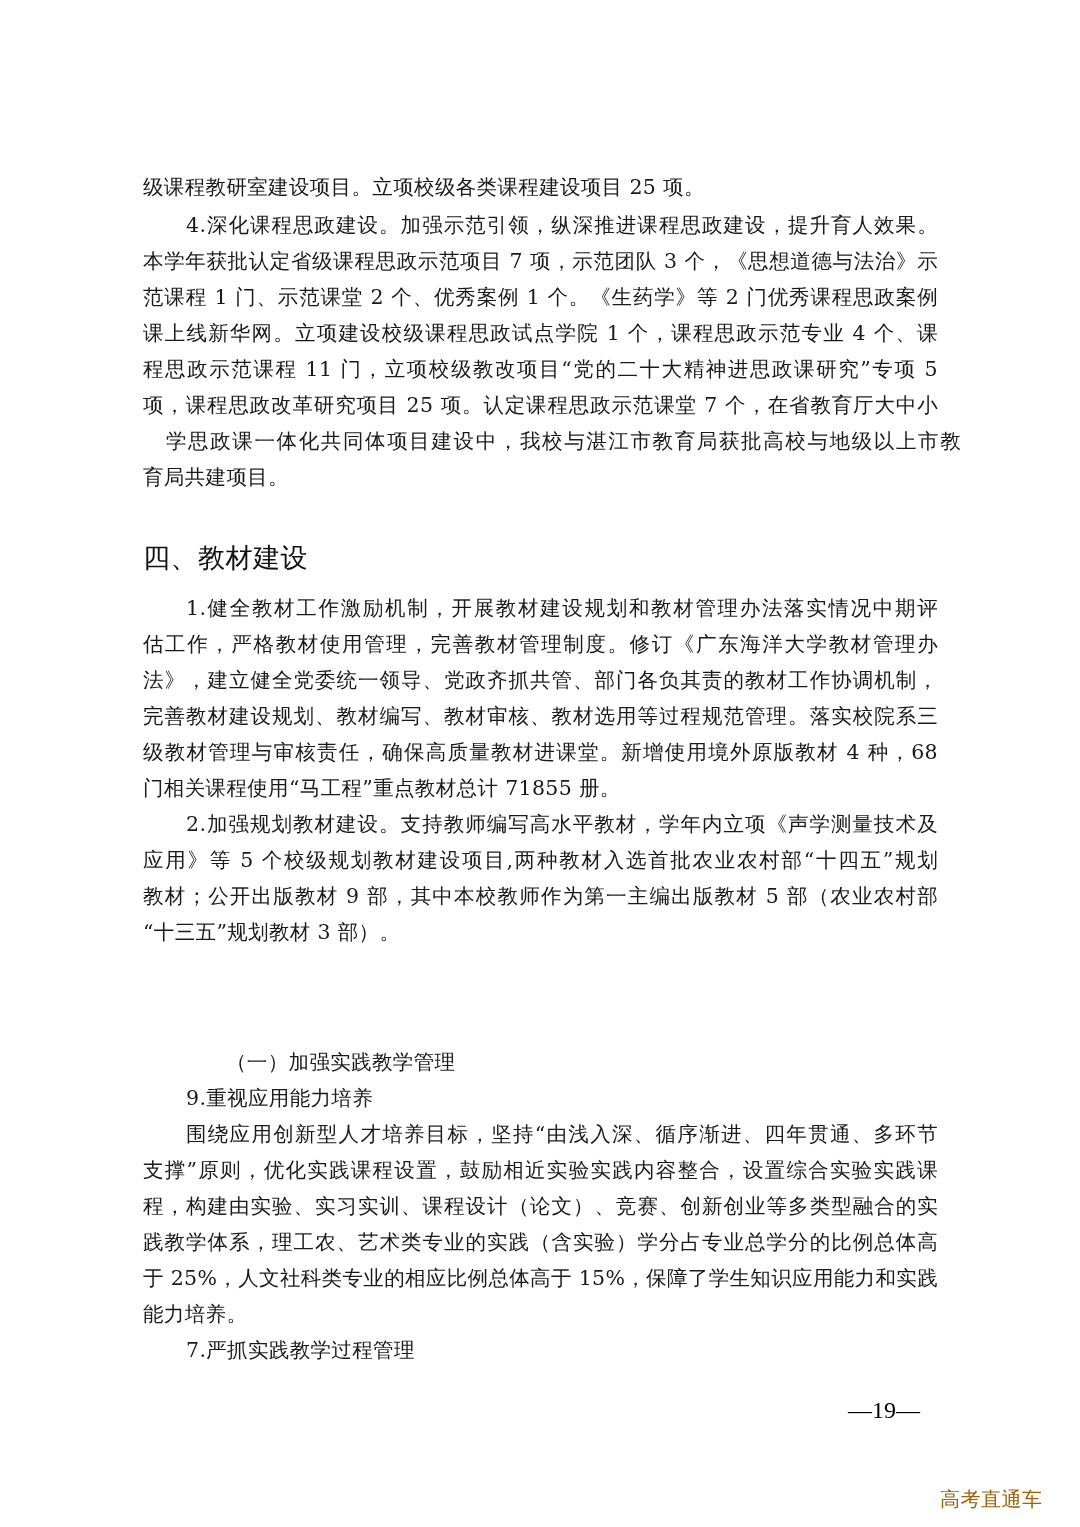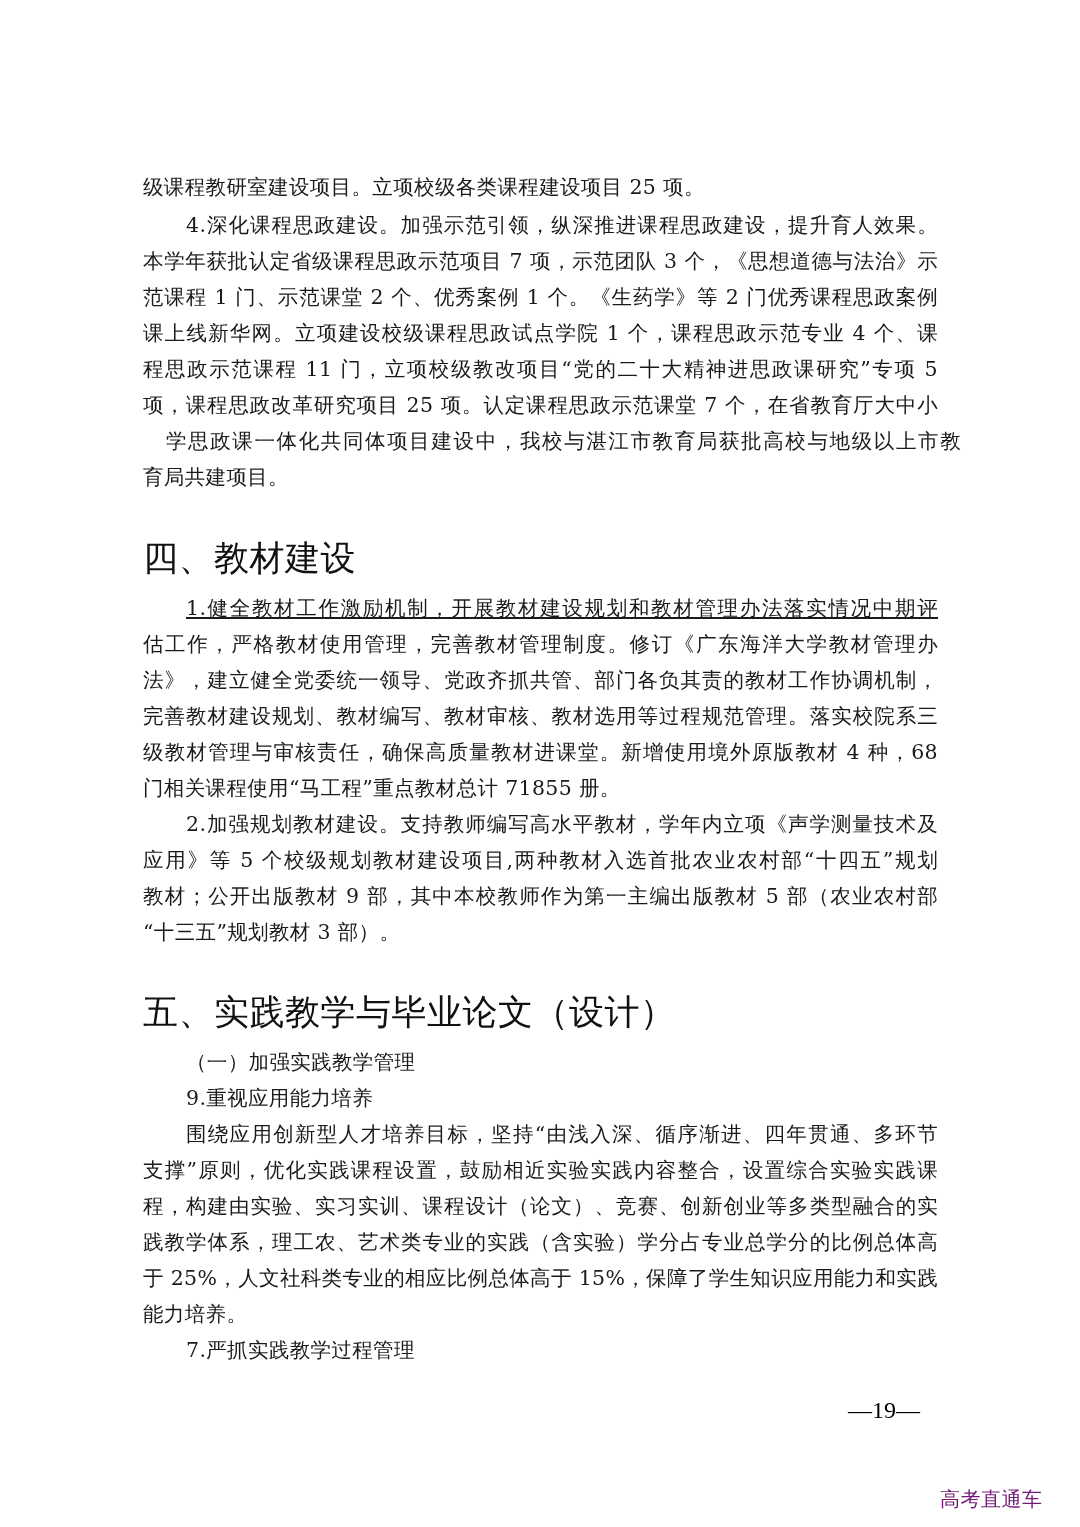--- a/index.html
+++ b/index.html
@@ -30,21 +30,21 @@
       height: 36px;
       white-space: nowrap;
       letter-spacing: 0.35px;
     }
     .line.indent { left: 186px; width: 752px; }
     .line.justify { text-align: justify; text-align-last: justify; }
     .heading {
       position: absolute;
       left: 143px;
       font-family: "DejaVu Sans", "Liberation Sans", sans-serif;
-      font-size: 35px;
+      font-size: 27px;
       line-height: 40px;
       height: 40px;
       white-space: nowrap;
       color: #111;
       letter-spacing: 0.5px;
     }
     .page-number {
       position: absolute;
       left: 848px;
       top: 1382px;
@@ -54,21 +54,21 @@
       color: #000000;
       white-space: nowrap;
     }
     .watermark {
       position: absolute;
       left: 940px;
       top: 1472px;
       font-family: Liberation Serif, serif;
       font-size: 20px;
       line-height: 30px;
-      color: #701a75;
+      color: #a16207;
       white-space: nowrap;
       letter-spacing: 0.5px;
     }
   </style>
 </head>
 <body>
 
 <div class="page">
 
   <div class="line" style="top:157px;">级课程教研室建设项目。立项校级各类课程建设项目 25 项。</div>
@@ -80,38 +80,37 @@
     <div class="line justify" style="top:303px;">课上线新华网。立项建设校级课程思政试点学院 1 个，课程思政示范专业 4 个、课</div>
     <div class="line justify" style="top:339px;">程思政示范课程 11 门，立项校级教改项目“党的二十大精神进思政课研究”专项 5</div>
     <div class="line justify" style="top:375px;">项，课程思政改革研究项目 25 项。认定课程思政示范课堂 7 个，在省教育厅大中小</div>
     <div class="line justify" style="top:411px;margin-left:23px;">学思政课一体化共同体项目建设中，我校与湛江市教育局获批高校与地级以上市教</div>
     <div class="line" style="top:447px;">育局共建项目。</div>
   </div>
 
   <div class="heading" style="top:526px;">四、教材建设</div>
 
   <div>
-    <div class="line indent justify" style="top:578px;text-decoration:underline;">1.健全教材工作激励机制，开展教材建设规划和教材管理办法落实情况中期评</div>
+    <div class="line indent justify" style="top:578px;">1.健全教材工作激励机制，开展教材建设规划和教材管理办法落实情况中期评</div>
     <div class="line justify" style="top:614px;">估工作，严格教材使用管理，完善教材管理制度。修订《广东海洋大学教材管理办</div>
     <div class="line justify" style="top:650px;">法》，建立健全党委统一领导、党政齐抓共管、部门各负其责的教材工作协调机制，</div>
     <div class="line justify" style="top:686px;">完善教材建设规划、教材编写、教材审核、教材选用等过程规范管理。落实校院系三</div>
     <div class="line justify" style="top:722px;">级教材管理与审核责任，确保高质量教材进课堂。新增使用境外原版教材 4 种，68</div>
     <div class="line" style="top:758px;">门相关课程使用“马工程”重点教材总计 71855 册。</div>
   </div>
 
   <div>
     <div class="line indent justify" style="top:794px;">2.加强规划教材建设。支持教师编写高水平教材，学年内立项《声学测量技术及</div>
     <div class="line justify" style="top:830px;">应用》等 5 个校级规划教材建设项目,两种教材入选首批农业农村部“十四五”规划</div>
     <div class="line justify" style="top:866px;">教材；公开出版教材 9 部，其中本校教师作为第一主编出版教材 5 部（农业农村部</div>
     <div class="line" style="top:902px;">“十三五”规划教材 3 部）。</div>
   </div>
 
-  <div class="heading" style="top:980px;">五、实践教学与毕业论文（设计）</div>
 
-  <div class="line indent" style="top:1032px;">（一）加强实践教学管理</div>
+  <div class="line indent" style="top:1032px;margin-left:40px;">（一）加强实践教学管理</div>
   <div class="line indent" style="top:1068px;">9.重视应用能力培养</div>
 
   <div>
     <div class="line indent justify" style="top:1104px;">围绕应用创新型人才培养目标，坚持“由浅入深、循序渐进、四年贯通、多环节</div>
     <div class="line justify" style="top:1140px;">支撑”原则，优化实践课程设置，鼓励相近实验实践内容整合，设置综合实验实践课</div>
     <div class="line justify" style="top:1176px;">程，构建由实验、实习实训、课程设计（论文）、竞赛、创新创业等多类型融合的实</div>
     <div class="line justify" style="top:1212px;">践教学体系，理工农、艺术类专业的实践（含实验）学分占专业总学分的比例总体高</div>
     <div class="line justify" style="top:1248px;">于 25%，人文社科类专业的相应比例总体高于 15%，保障了学生知识应用能力和实践</div>
     <div class="line" style="top:1284px;">能力培养。</div>
   </div>

